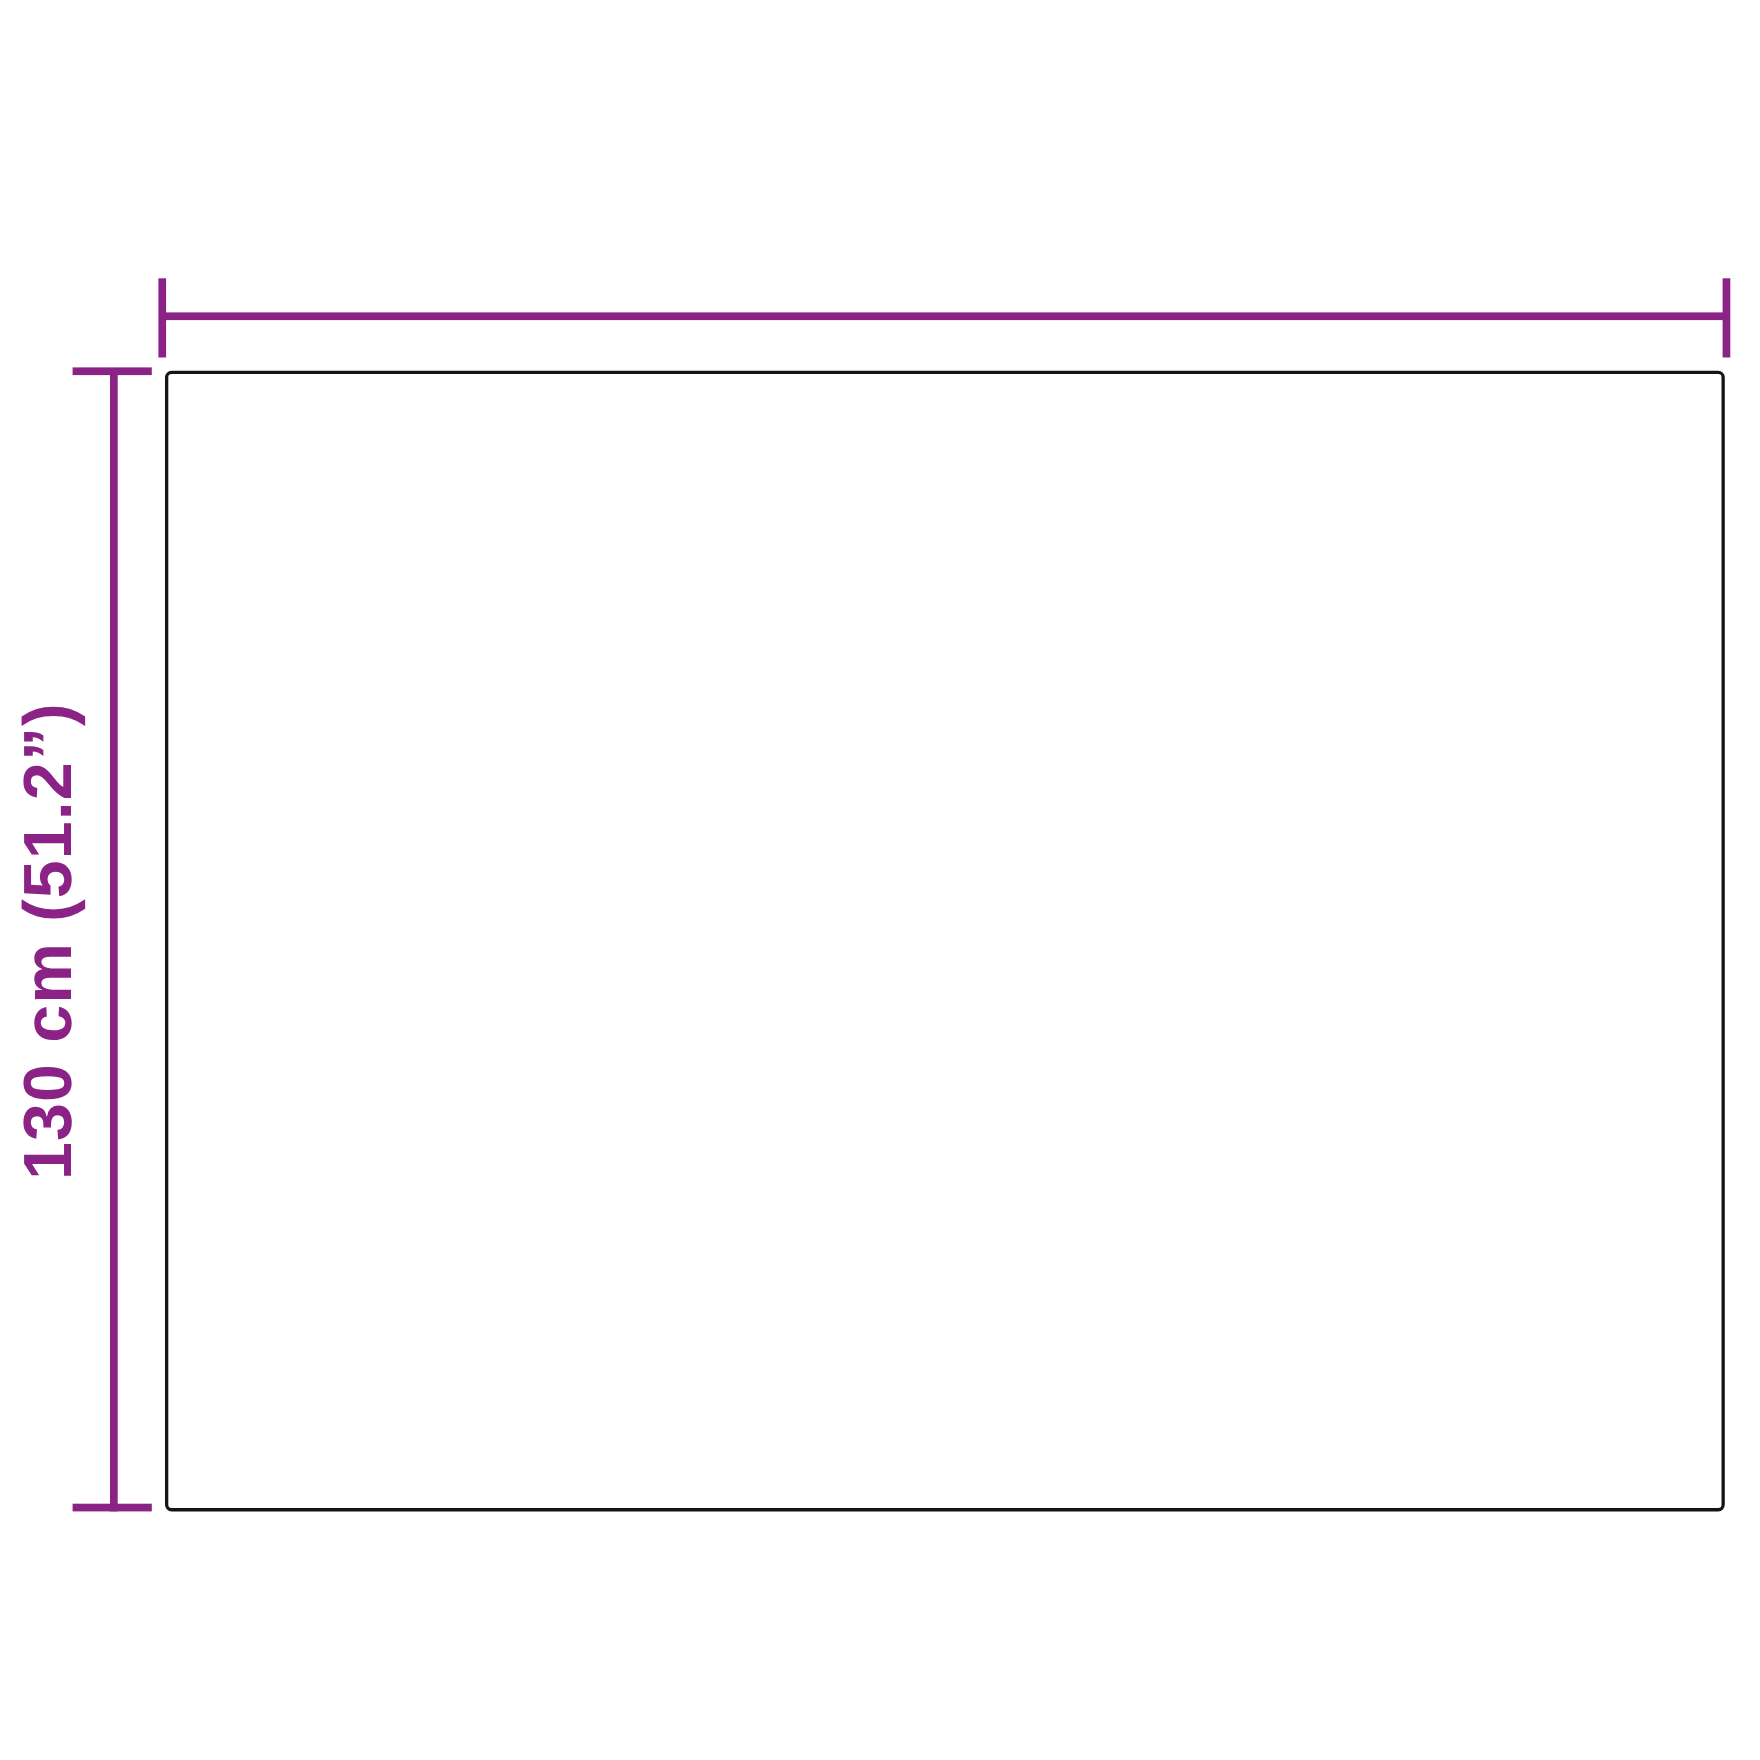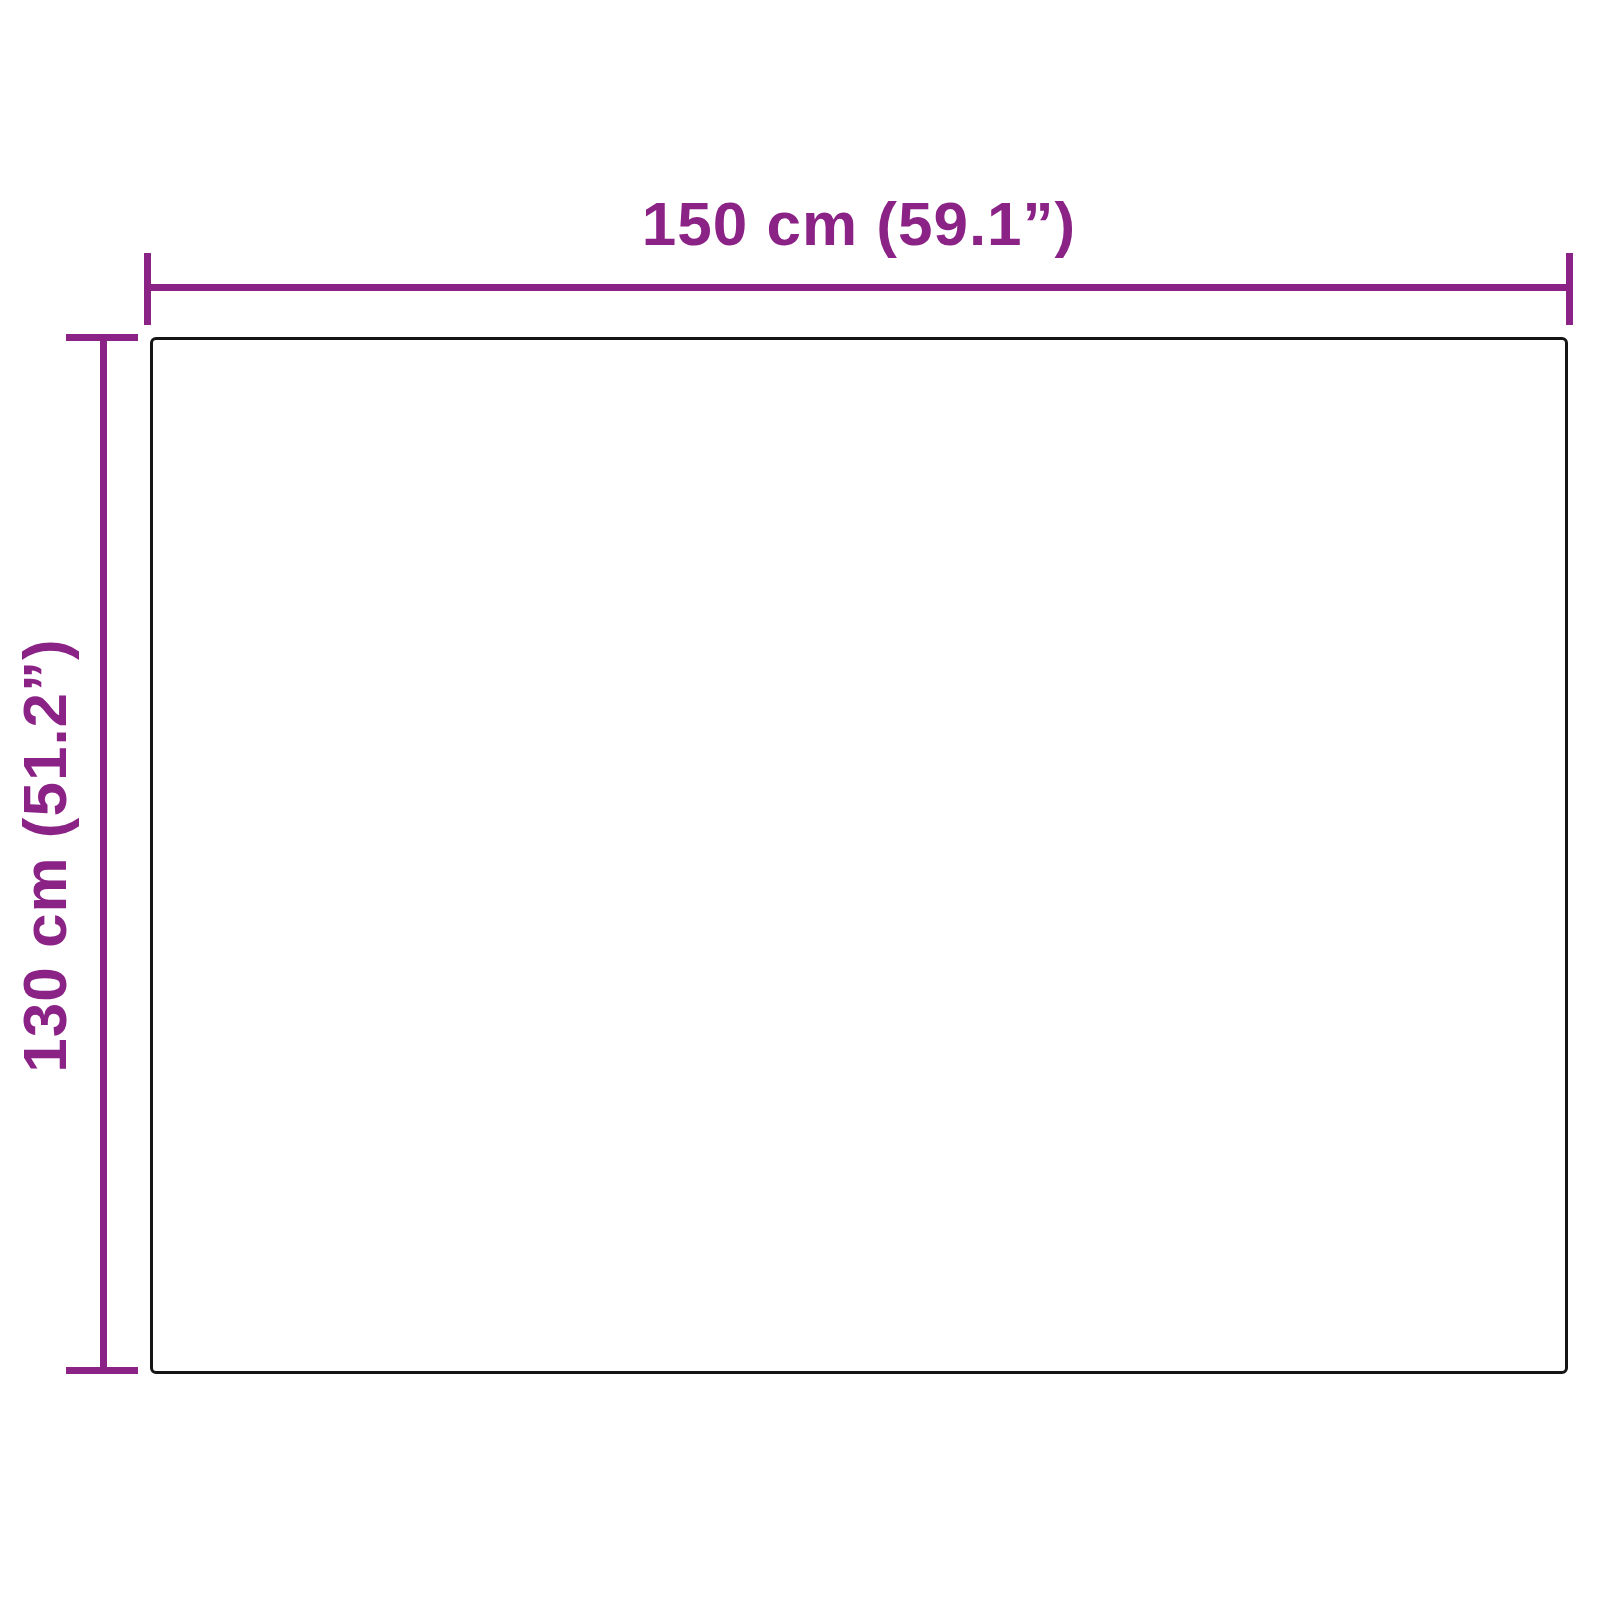--- a/index.html
+++ b/index.html
@@ -104,23 +104,20 @@
     white-space: nowrap;
   }
 </style>
 </head>
 <body>
 
 <div class="canvas">
 
   <div class="product-rect"></div>
 
-  <div class="dim-label width-label-wrap">
-    <span>150 cm (59.1”)</span>
-  </div>
   <div class="dim h-line"></div>
   <div class="dim h-cap-left"></div>
   <div class="dim h-cap-right"></div>
 
   <div class="dim-label height-label-wrap">
     <span class="rotated">130 cm (51.2”)</span>
   </div>
   <div class="dim v-line"></div>
   <div class="dim v-cap-top"></div>
   <div class="dim v-cap-bottom"></div>

